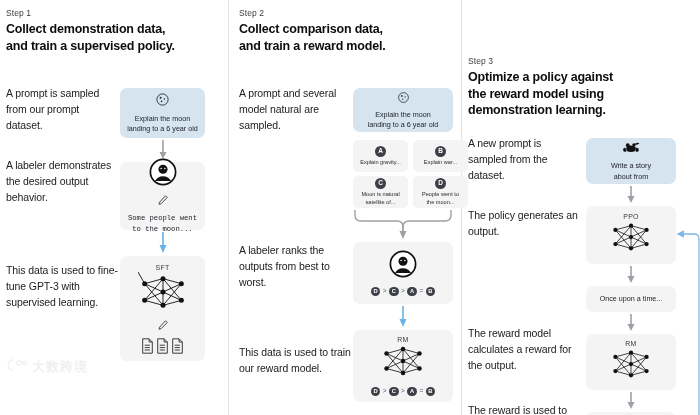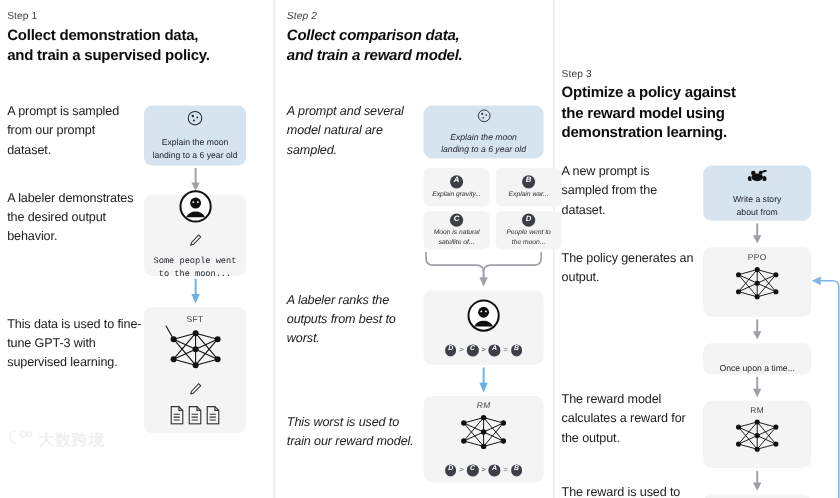--- a/index.html
+++ b/index.html
@@ -6,21 +6,21 @@
   html, body {
     width: 700px; height: 415px;
     background: #ffffff;
     font-family: "Liberation Sans", sans-serif;
     overflow: hidden;
   }
   .page { position: relative; width: 700px; height: 382px; background:#fff; }
 
   .col { position: absolute; top: 0; height: 415px; }
   .col1 { left: 0;   width: 228px; }
-  .col2 { left: 233px; width: 228px; font-style: italic; }
+  .col2 { left: 233px; width: 228px; }
   .col3 { left: 462px; width: 234px; margin-top: 48px; }
 
   .divider {
     position: absolute; top: 0; width: 1px; height: 415px;
     background: #e3e3e3;
   }
   .div1 { left: 228px; }
   .div2 { left: 461px; }
 
   .step-label {
@@ -243,21 +243,21 @@
     <div class="step-title" style="white-space:pre-line">Collect comparison data,
 and train a reward model.</div>
 
     <div class="caption" style="top:86px">A prompt and
 several model
 natural are
 sampled.</div>
     <div class="caption" style="top:243px">A labeler ranks
 the outputs from
 best to worst.</div>
-    <div class="caption" style="top:345px">This worst is used
+    <div class="caption" style="top:345px">This data is used
 to train our
 reward model.</div>
 
     <div class="box blue" style="left:120px; top:88px; width:100px; height:44px;">
       <span style="margin-bottom:2px">
         <svg width="13" height="13" viewBox="0 0 24 24" fill="none" stroke="#20242b" stroke-width="1.4">
           <circle cx="12" cy="12" r="9"></circle>
           <circle cx="9" cy="9" r="1.6" fill="#20242b" stroke="none"></circle>
           <circle cx="15" cy="11" r="1.2" fill="#20242b" stroke="none"></circle>
           <circle cx="10.5" cy="15" r="1.3" fill="#20242b" stroke="none"></circle>
@@ -441,21 +441,21 @@
       </span>
     </div>
 
     <div class="arrow" style="left:165px; top:218px;">
       <svg width="8" height="18">
           <line x1="4" y1="0" x2="4" y2="11" stroke="#9ea0a8" stroke-width="1.6"></line>
           <polygon points="0.5,10 7.5,10 4,17" fill="#9ea0a8"></polygon>
         </svg>
     </div>
 
-    <div class="box" style="left:124px; top:238px; width:90px; height:26px;justify-content:flex-end;">
+    <div class="box" style="left:124px; top:238px; width:90px; height:26px;">
       <div class="box-text">Once upon a time...</div>
     </div>
 
     <div class="arrow" style="left:165px; top:266px;">
       <svg width="8" height="18">
           <line x1="4" y1="0" x2="4" y2="11" stroke="#9ea0a8" stroke-width="1.6"></line>
           <polygon points="0.5,10 7.5,10 4,17" fill="#9ea0a8"></polygon>
         </svg>
     </div>
 

